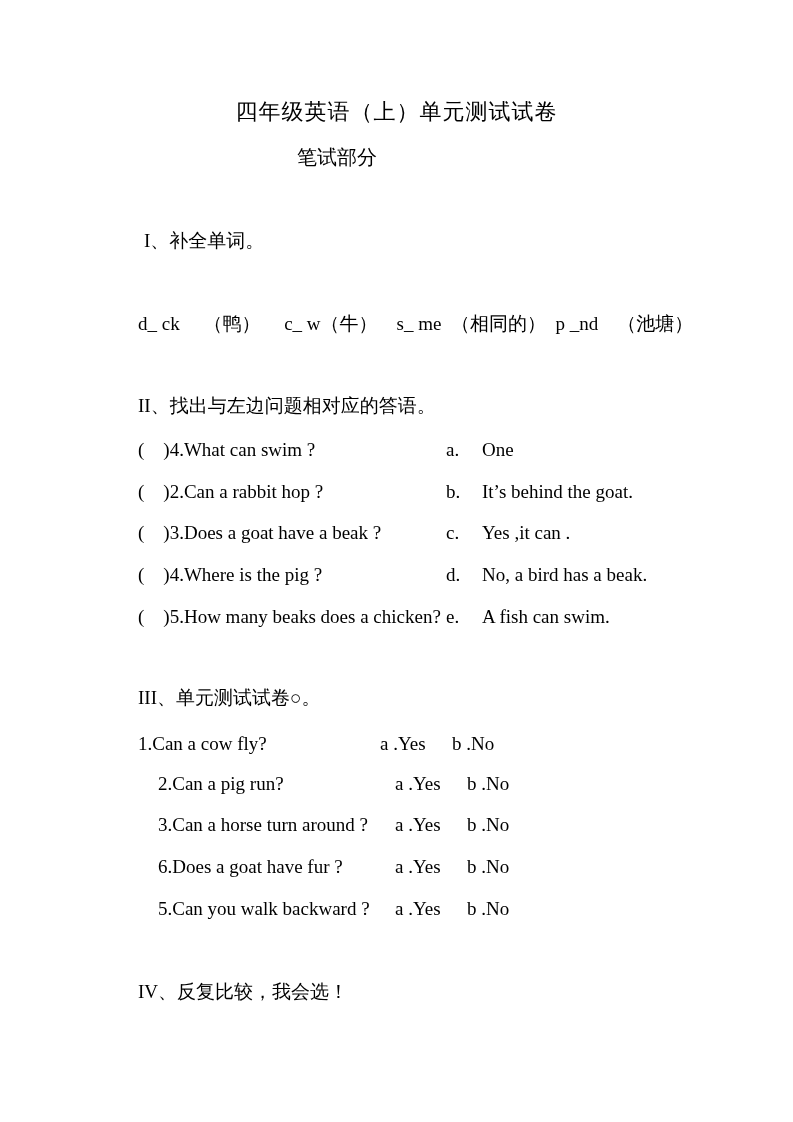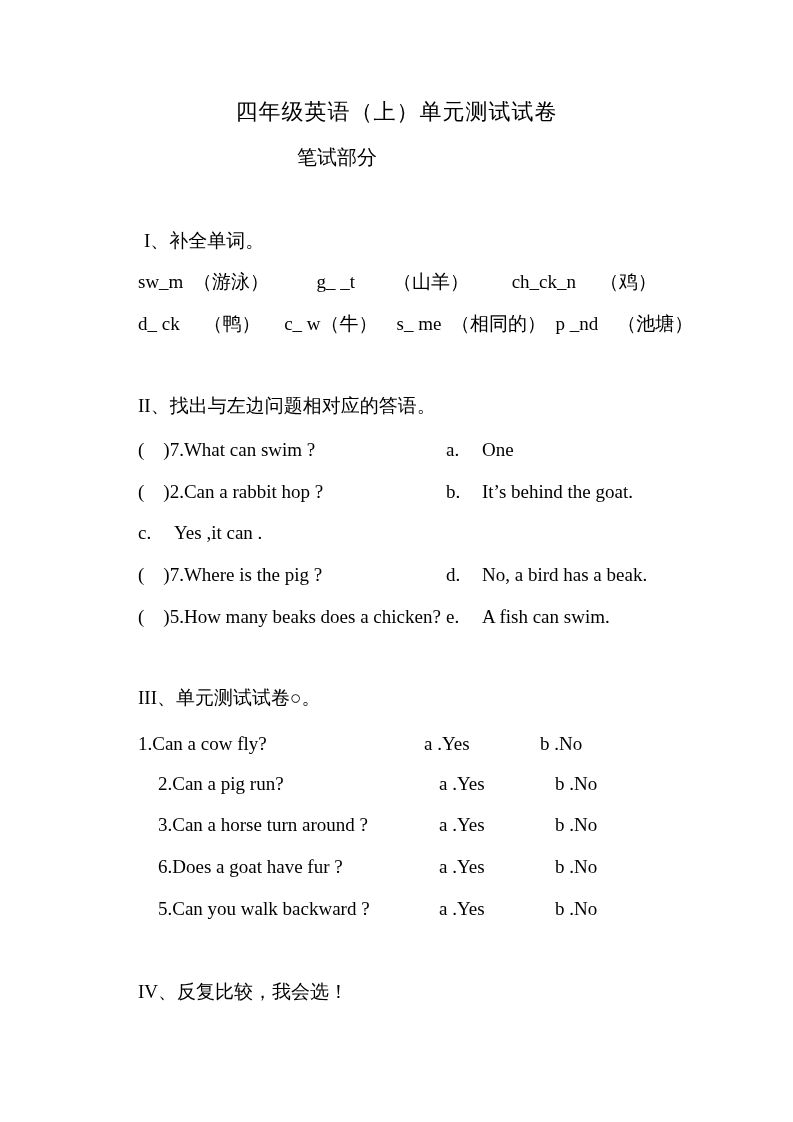--- a/index.html
+++ b/index.html
@@ -36,55 +36,55 @@
   .sec-heading { font-size: 19px; }
   .s1h  { left: 144px; top: 229px; }
   .s1l1 { left: 138px; top: 270px; }
   .s1l2 { left: 138px; top: 312px; }
   .s2h  { left: 138px; top: 394px; }
   .s3h  { left: 138px; top: 686px; }
   .s4h  { left: 138px; top: 980px; }
   .s2-row { left: 138px; display: flex; }
   .s2-q      { display: inline-block; width: 308px; }
   .s2-letter { display: inline-block; width: 36px; }
-  .s3-row { display: flex; gap: 44px; }
+  .s3-row { display: flex; }
   .s3-q { display: inline-block; width: 237px; }
   .s3-row.first .s3-q { width: 242px; }
   .s3-a { display: inline-block; width: 72px; }
 </style>
 </head>
 <body>
 
 <div class="page">
 
   <div class="abs doc-title">四年级英语（上）单元测试试卷</div>
   <div class="abs doc-subtitle">笔试部分</div>
 
   <div class="abs sec-heading s1h">I、补全单词。</div>
-  <div class="abs s1l1">sw_m  （游泳）          g_ _t        （山羊）         ch_ck_n     （鸡）</div>
   <div class="abs s1l2">d_ ck     （鸭）     c_ w（牛）    s_ me  （相同的）  p _nd    （池塘）</div>
 
   <div class="abs sec-heading s2h">II、找出与左边问题相对应的答语。</div>
 
   <div class="abs s2-row" style="top:438px">
-    <span class="s2-q">(    )7.What can swim ?</span>
+    <span class="s2-q">(    )4.What can swim ?</span>
     <span class="s2-letter">a.</span>
     <span class="s2-text">One</span>
   </div>
   <div class="abs s2-row" style="top:480px">
     <span class="s2-q">(    )2.Can a rabbit hop ?</span>
     <span class="s2-letter">b.</span>
     <span class="s2-text">It’s behind the goat.</span>
   </div>
   <div class="abs s2-row" style="top:521px">
+    <span class="s2-q">(    )3.Does a goat have a beak ?</span>
     <span class="s2-letter">c.</span>
     <span class="s2-text">Yes ,it can .</span>
   </div>
   <div class="abs s2-row" style="top:563px">
-    <span class="s2-q">(    )7.Where is the pig ?</span>
+    <span class="s2-q">(    )4.Where is the pig ?</span>
     <span class="s2-letter">d.</span>
     <span class="s2-text">No, a bird has a beak.</span>
   </div>
   <div class="abs s2-row" style="top:605px">
     <span class="s2-q">(    )5.How many beaks does a chicken?</span>
     <span class="s2-letter">e.</span>
     <span class="s2-text">A fish can swim.</span>
   </div>
 
   <div class="abs sec-heading s3h">III、单元测试试卷○。</div>

